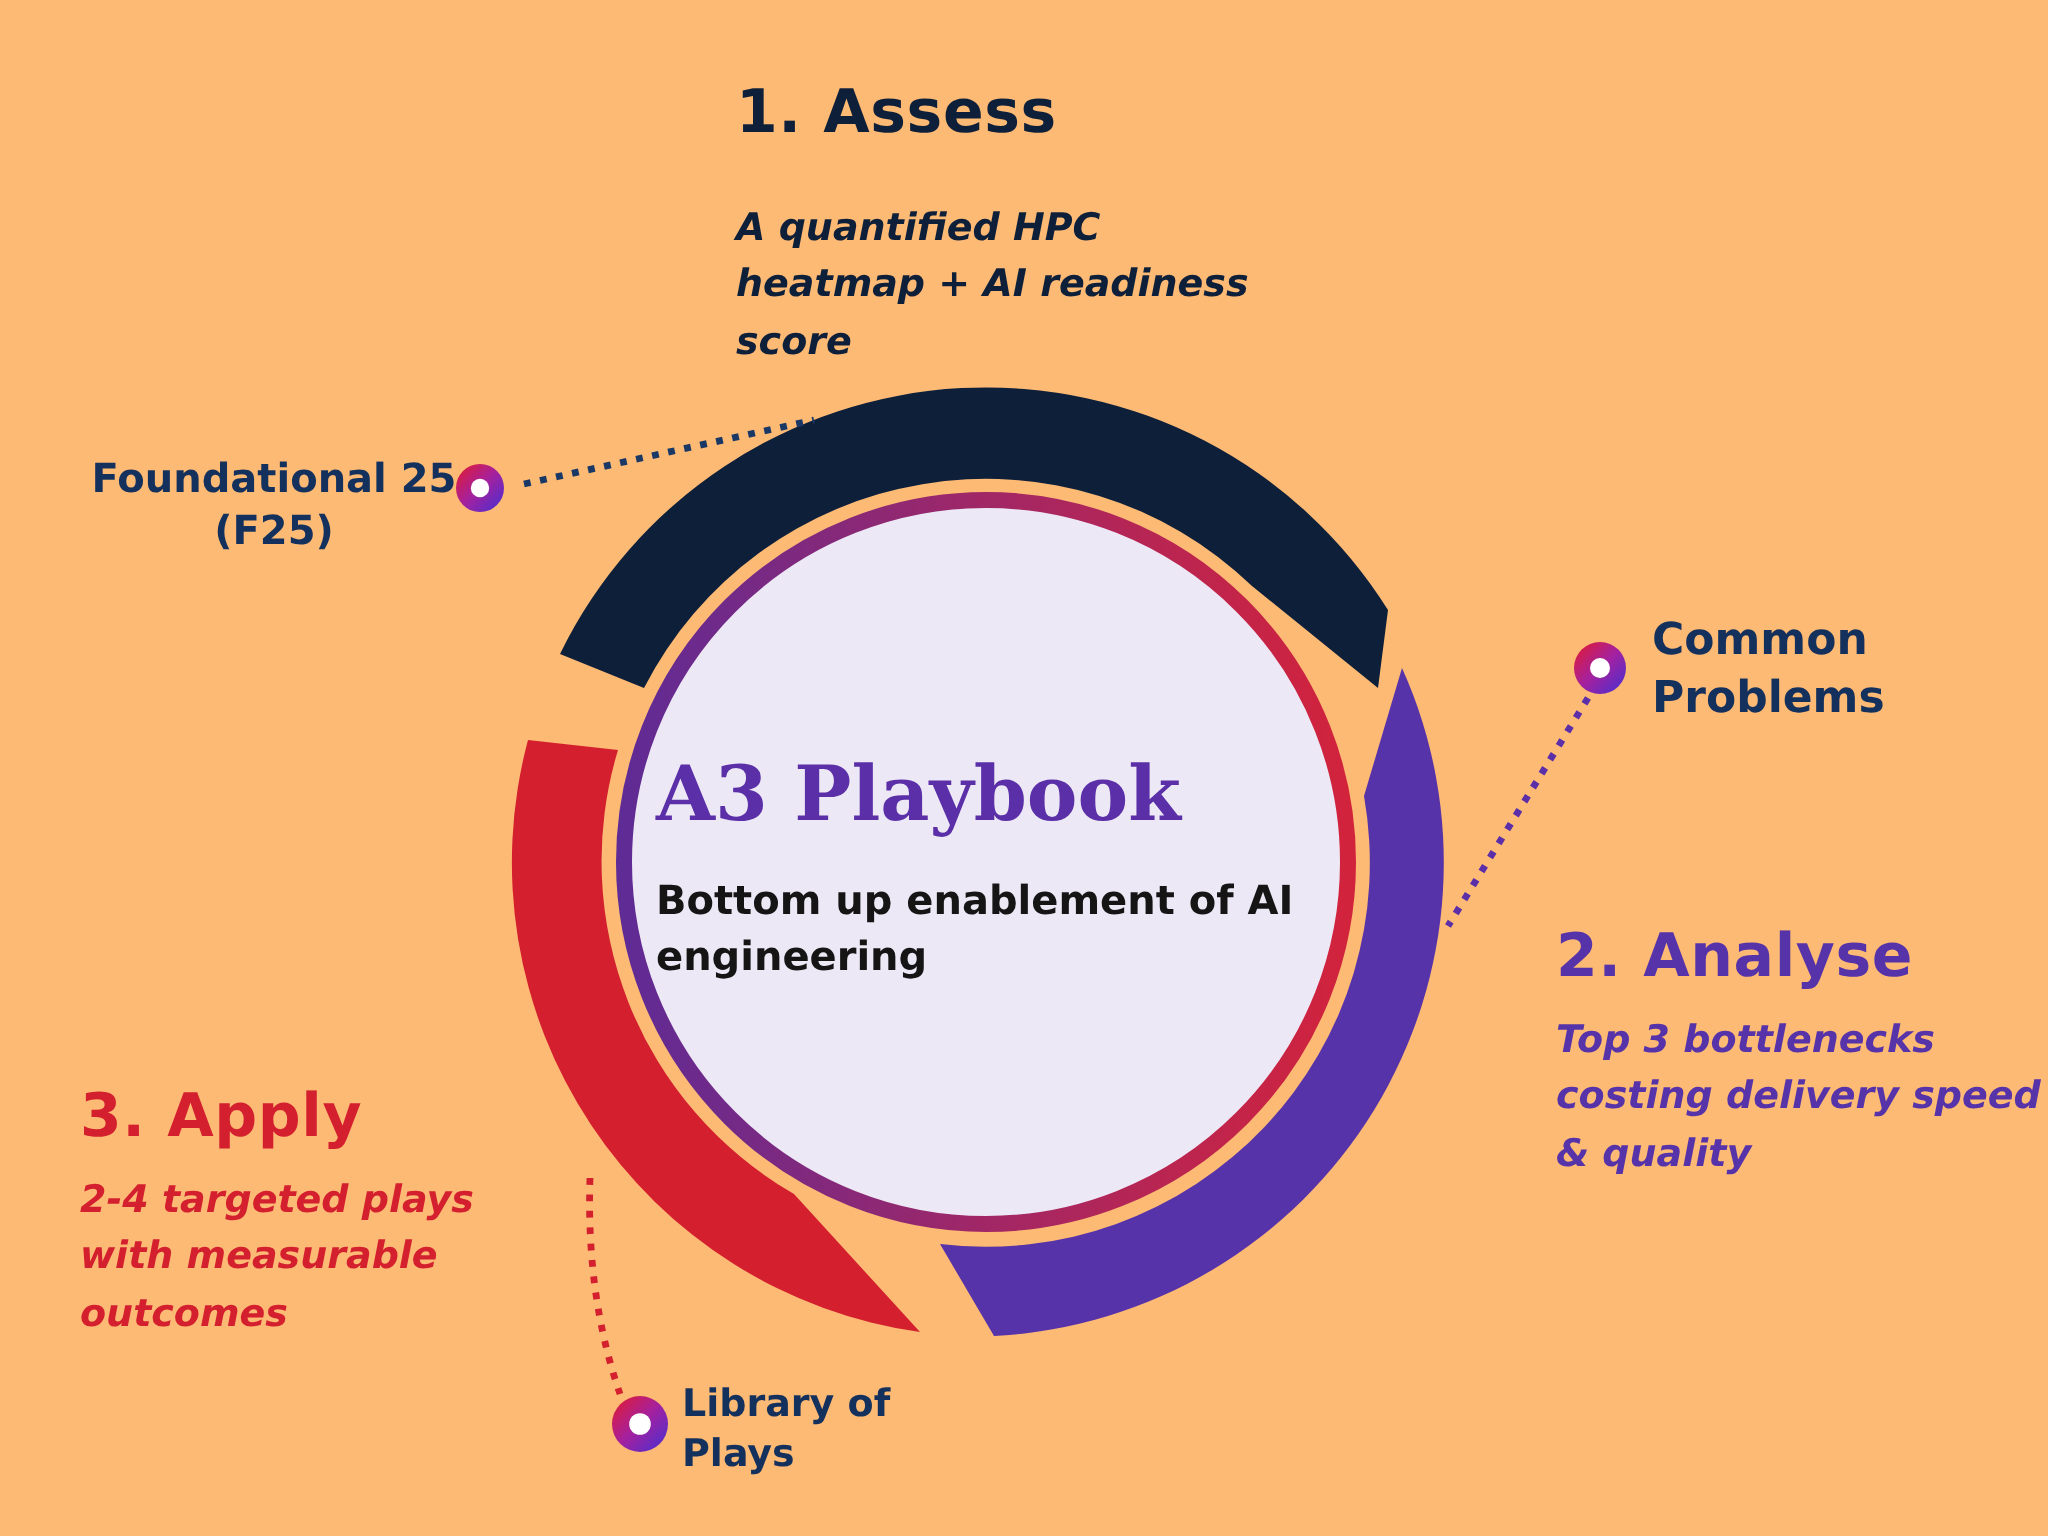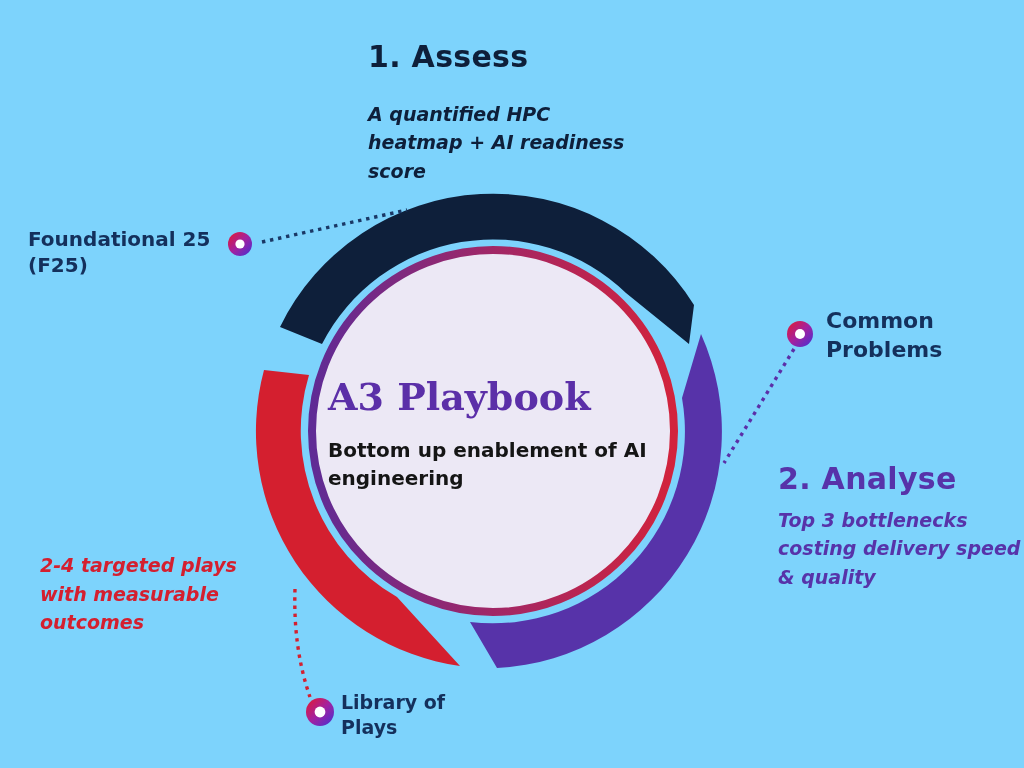--- a/index.html
+++ b/index.html
@@ -1,37 +1,37 @@
 <!DOCTYPE html>
 <html><head>
 <meta charset="utf-8">
 <style>
   html,body{margin:0;padding:0;background:#ffffff;}
   #canvas{
     position:relative;
     width:1024px;height:768px;
-    background:#7dd3fc;
+    background:#fdba74;
     font-family:"DejaVu Sans","Liberation Sans",sans-serif;
     overflow:hidden;
   }
   #diagram-svg{position:absolute;left:0;top:0;}
   .txt{position:absolute;}
   .stage-heading{
     font-size:30px;font-weight:800;letter-spacing:.3px;line-height:1.15;
   }
   .stage-desc{
     font-style:italic;font-weight:700;font-size:19px;line-height:1.5;margin-top:9px;
   }
   .callout-label{
     font-size:20px;font-weight:700;color:#14305c;line-height:1.32;
   }
   #assess-block{left:368px;top:40px;width:262px;}
   #analyse-block{left:778px;top:462px;width:252px;}
   #apply-block{left:40px;top:542px;width:218px;}
-  #f25-label{left:28px;top:226px;width:218px;text-align:left;}
+  #f25-label{left:28px;top:226px;width:218px;text-align:center;}
   #common-label{left:826px;top:306px;width:132px;font-size:22px;}
   #library-label{left:341px;top:690px;width:132px;font-size:19px;}
   #center-text{left:328px;top:374px;width:330px;text-align:left;}
   #center-title{
     font-family:"DejaVu Serif","Liberation Serif",serif;
     font-size:38px;font-weight:700;color:#5b2fa8;line-height:1.2;
   }
   #center-subtitle{
     font-size:20px;font-weight:700;color:#151515;line-height:1.4;margin-top:16px;
   }
@@ -83,20 +83,21 @@
     <div class="stage-heading" style="color: rgb(14, 31, 58);">1. Assess</div>
     <div class="stage-desc" style="color: rgb(14, 31, 58); margin-top: 25px;">A quantified HPC heatmap + AI readiness score</div>
   </div>
 
   <div class="txt" id="analyse-block">
     <div class="stage-heading" style="color: rgb(87, 51, 169);">2. Analyse</div>
     <div class="stage-desc" style="color: rgb(87, 51, 169);">Top 3 bottlenecks costing delivery speed &amp; quality</div>
   </div>
 
   <div class="txt" id="apply-block">
+    <div class="stage-heading" style="color: rgb(212, 31, 47);">3. Apply</div>
     <div class="stage-desc" style="color: rgb(212, 31, 47);">2-4 targeted plays with measurable outcomes</div>
   </div>
 
   <div class="txt callout-label" id="f25-label">
     <div>Foundational 25</div>
     <div>(F25)</div>
   </div>
   <div class="txt callout-label" id="common-label">
     <div>Common</div>
     <div>Problems</div>

